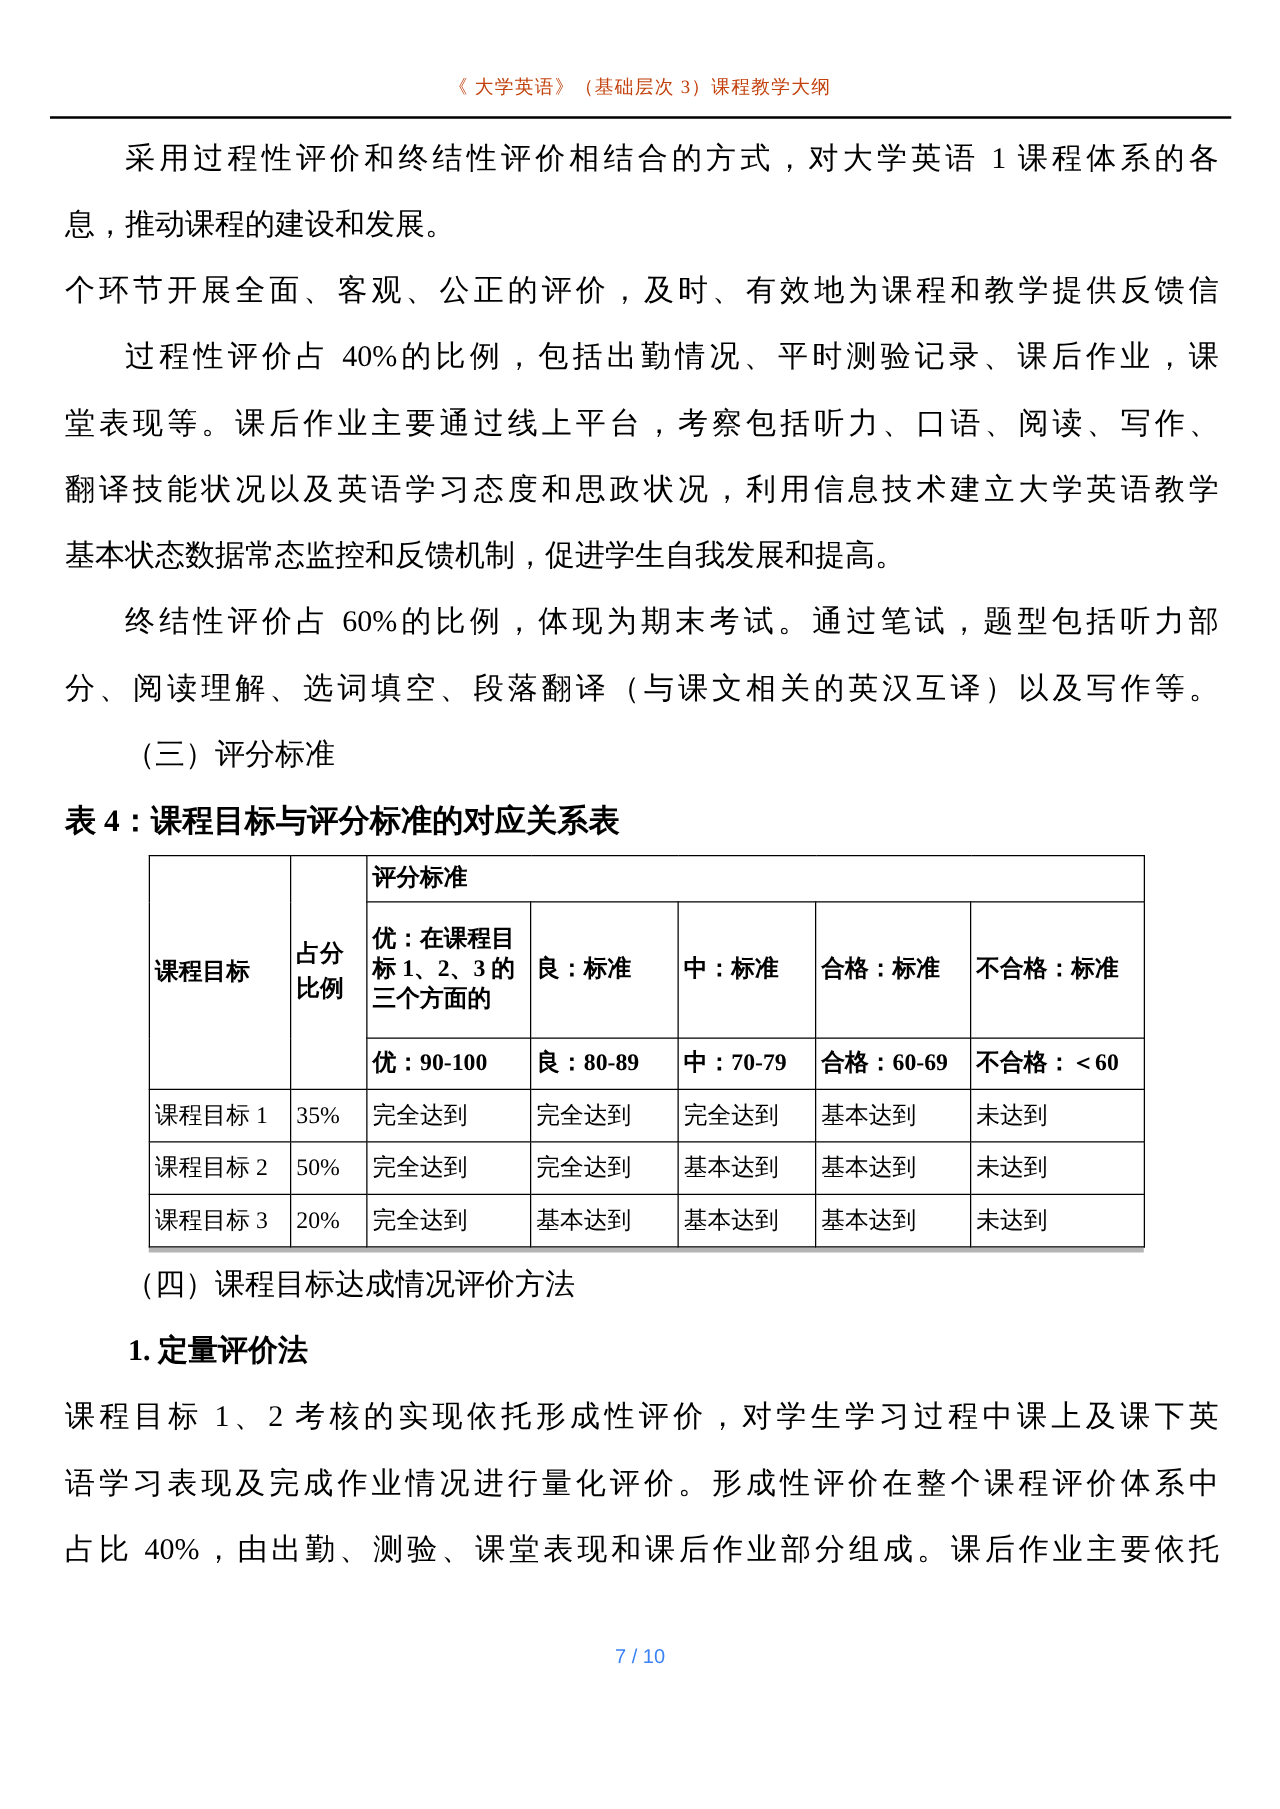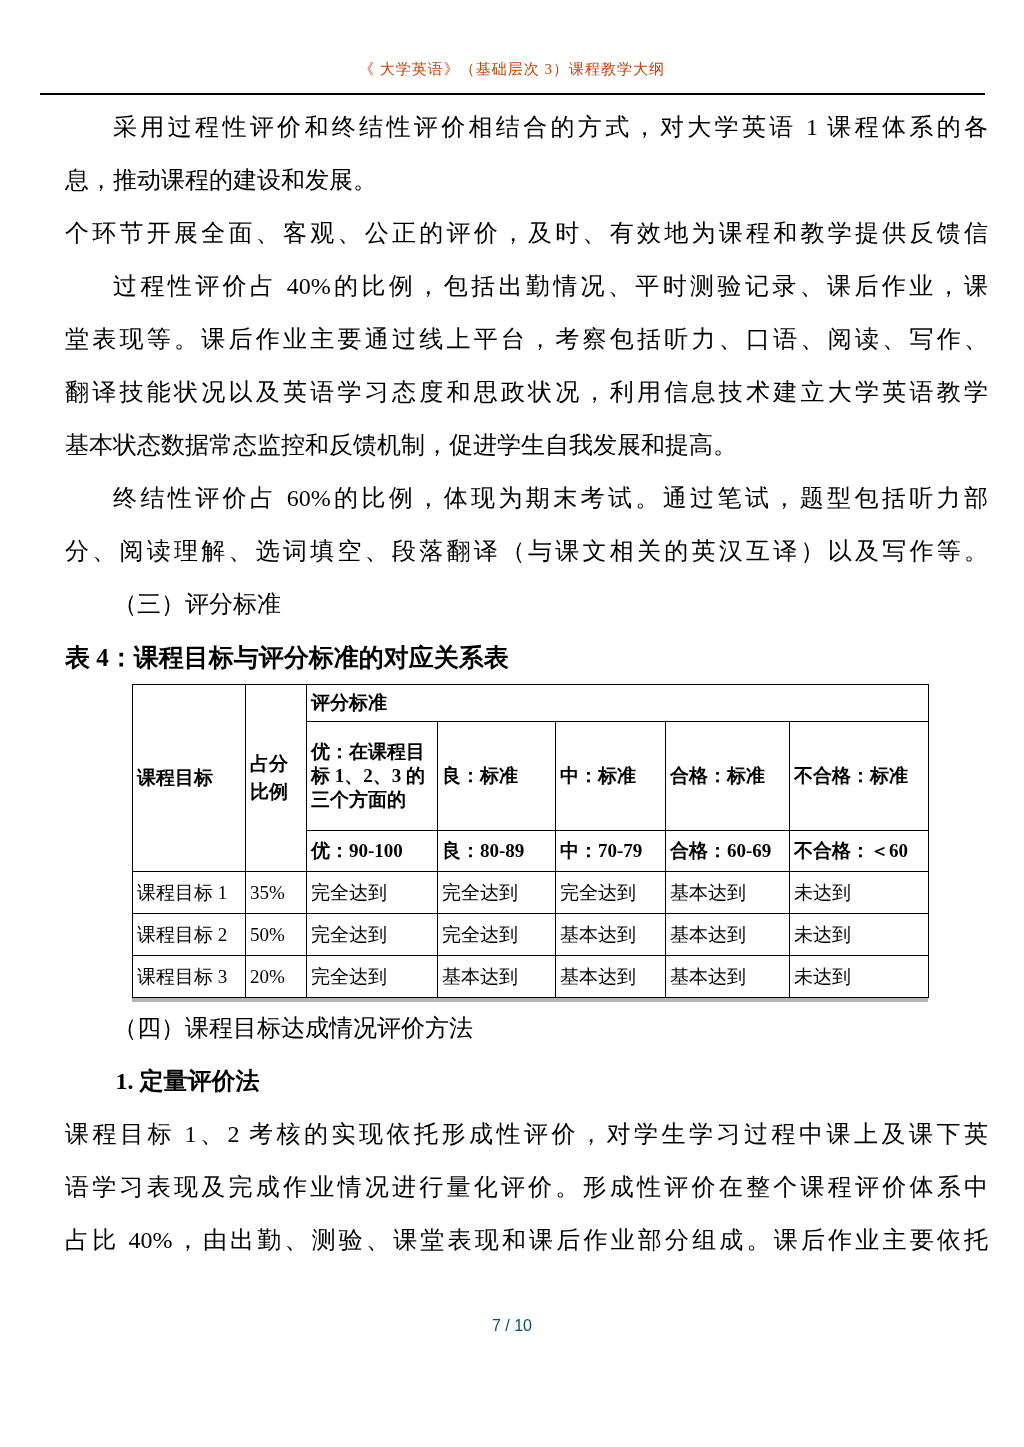--- a/index.html
+++ b/index.html
@@ -20,21 +20,20 @@
   }
   .header-rule {
     position:absolute; top:93px; left:40px; width:945px;
     border-top:2.5px solid #000;
     height:0;
   }
   .content {
     position:absolute; top:101px; left:52px; width:923px;
     font-size:24px;
     line-height:53px;
-    margin-left:13px;
   }
   .line { text-align:justify; }
   .line.jl { text-align-last:justify; }
   .indent { text-indent:2em; }
   .heading { text-indent:2em; }
   .heading-bold { text-indent:2.1em; font-weight:bold; }
   .table-title {
     text-align:left;
     font-weight:bold;
     font-size:25px;
@@ -62,21 +61,21 @@
   tr.r3 td { height:40px; }
   tr.dr td { height:41px; }
   tr.hd td { font-weight:bold; }
   td.cl { text-align:left; padding-left:12px; }
   td.lvl0 { line-height:24px; padding-left:10px; padding-right:6px; }
   .page-footer {
     position:absolute; top:1317px; left:0; width:100%;
     text-align:center;
     font-size:16px;
     font-family:"Liberation Sans","DejaVu Sans",sans-serif;
-    color:#0c4a6e;
+    color:#3b82f6;
   }
 </style>
 </head>
 <body>
 
 <div class="page">
 
   <div class="page-header-title">《 大学英语》（基础层次 3）课程教学大纲</div>
   <div class="header-rule"></div>
 

